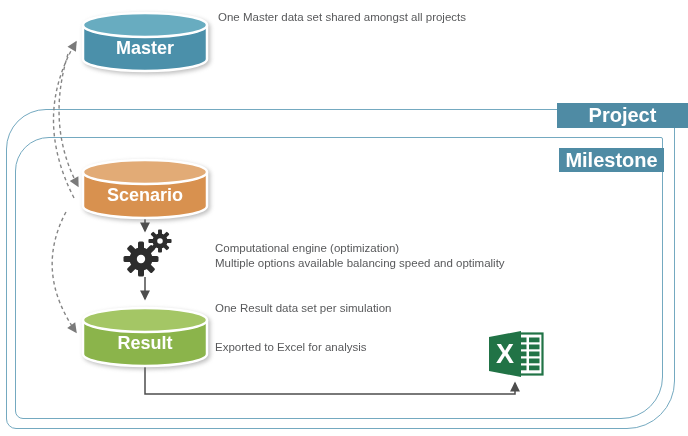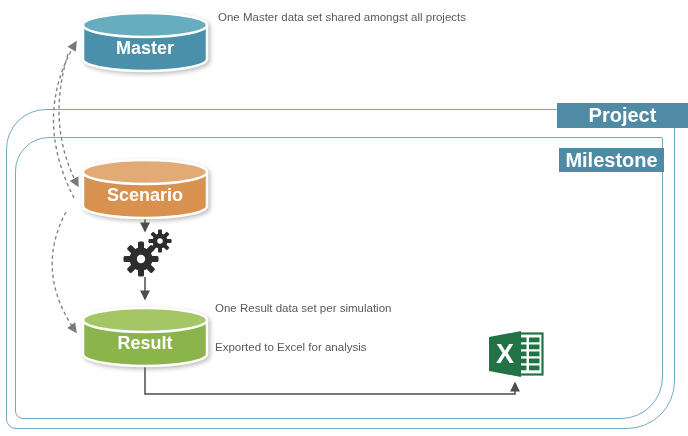--- a/index.html
+++ b/index.html
@@ -138,16 +138,20 @@
       <rect x="34" y="30.5" width="5.5" height="4.8"></rect>
         <rect x="42" y="30.5" width="10.5" height="4.8"></rect>
       <rect x="34" y="37.5" width="5.5" height="4.8"></rect>
         <rect x="42" y="37.5" width="10.5" height="4.8"></rect>
     </g>
     <polygon class="xl-green" points="2,9 34,3 34,49 2,43"></polygon>
     <text class="xl-letter" x="18" y="35">X</text>
   </svg>
 
   <div class="note master">One Master data set shared amongst all projects</div>
+  <div class="note engine">
+    <div>Computational engine (optimization)</div>
+    <div>Multiple options available balancing speed and optimality</div>
+  </div>
   <div class="note excel">Exported to Excel for analysis</div>
   <div class="note result">One Result data set per simulation</div>
 
 </div>
 
 </body></html>

